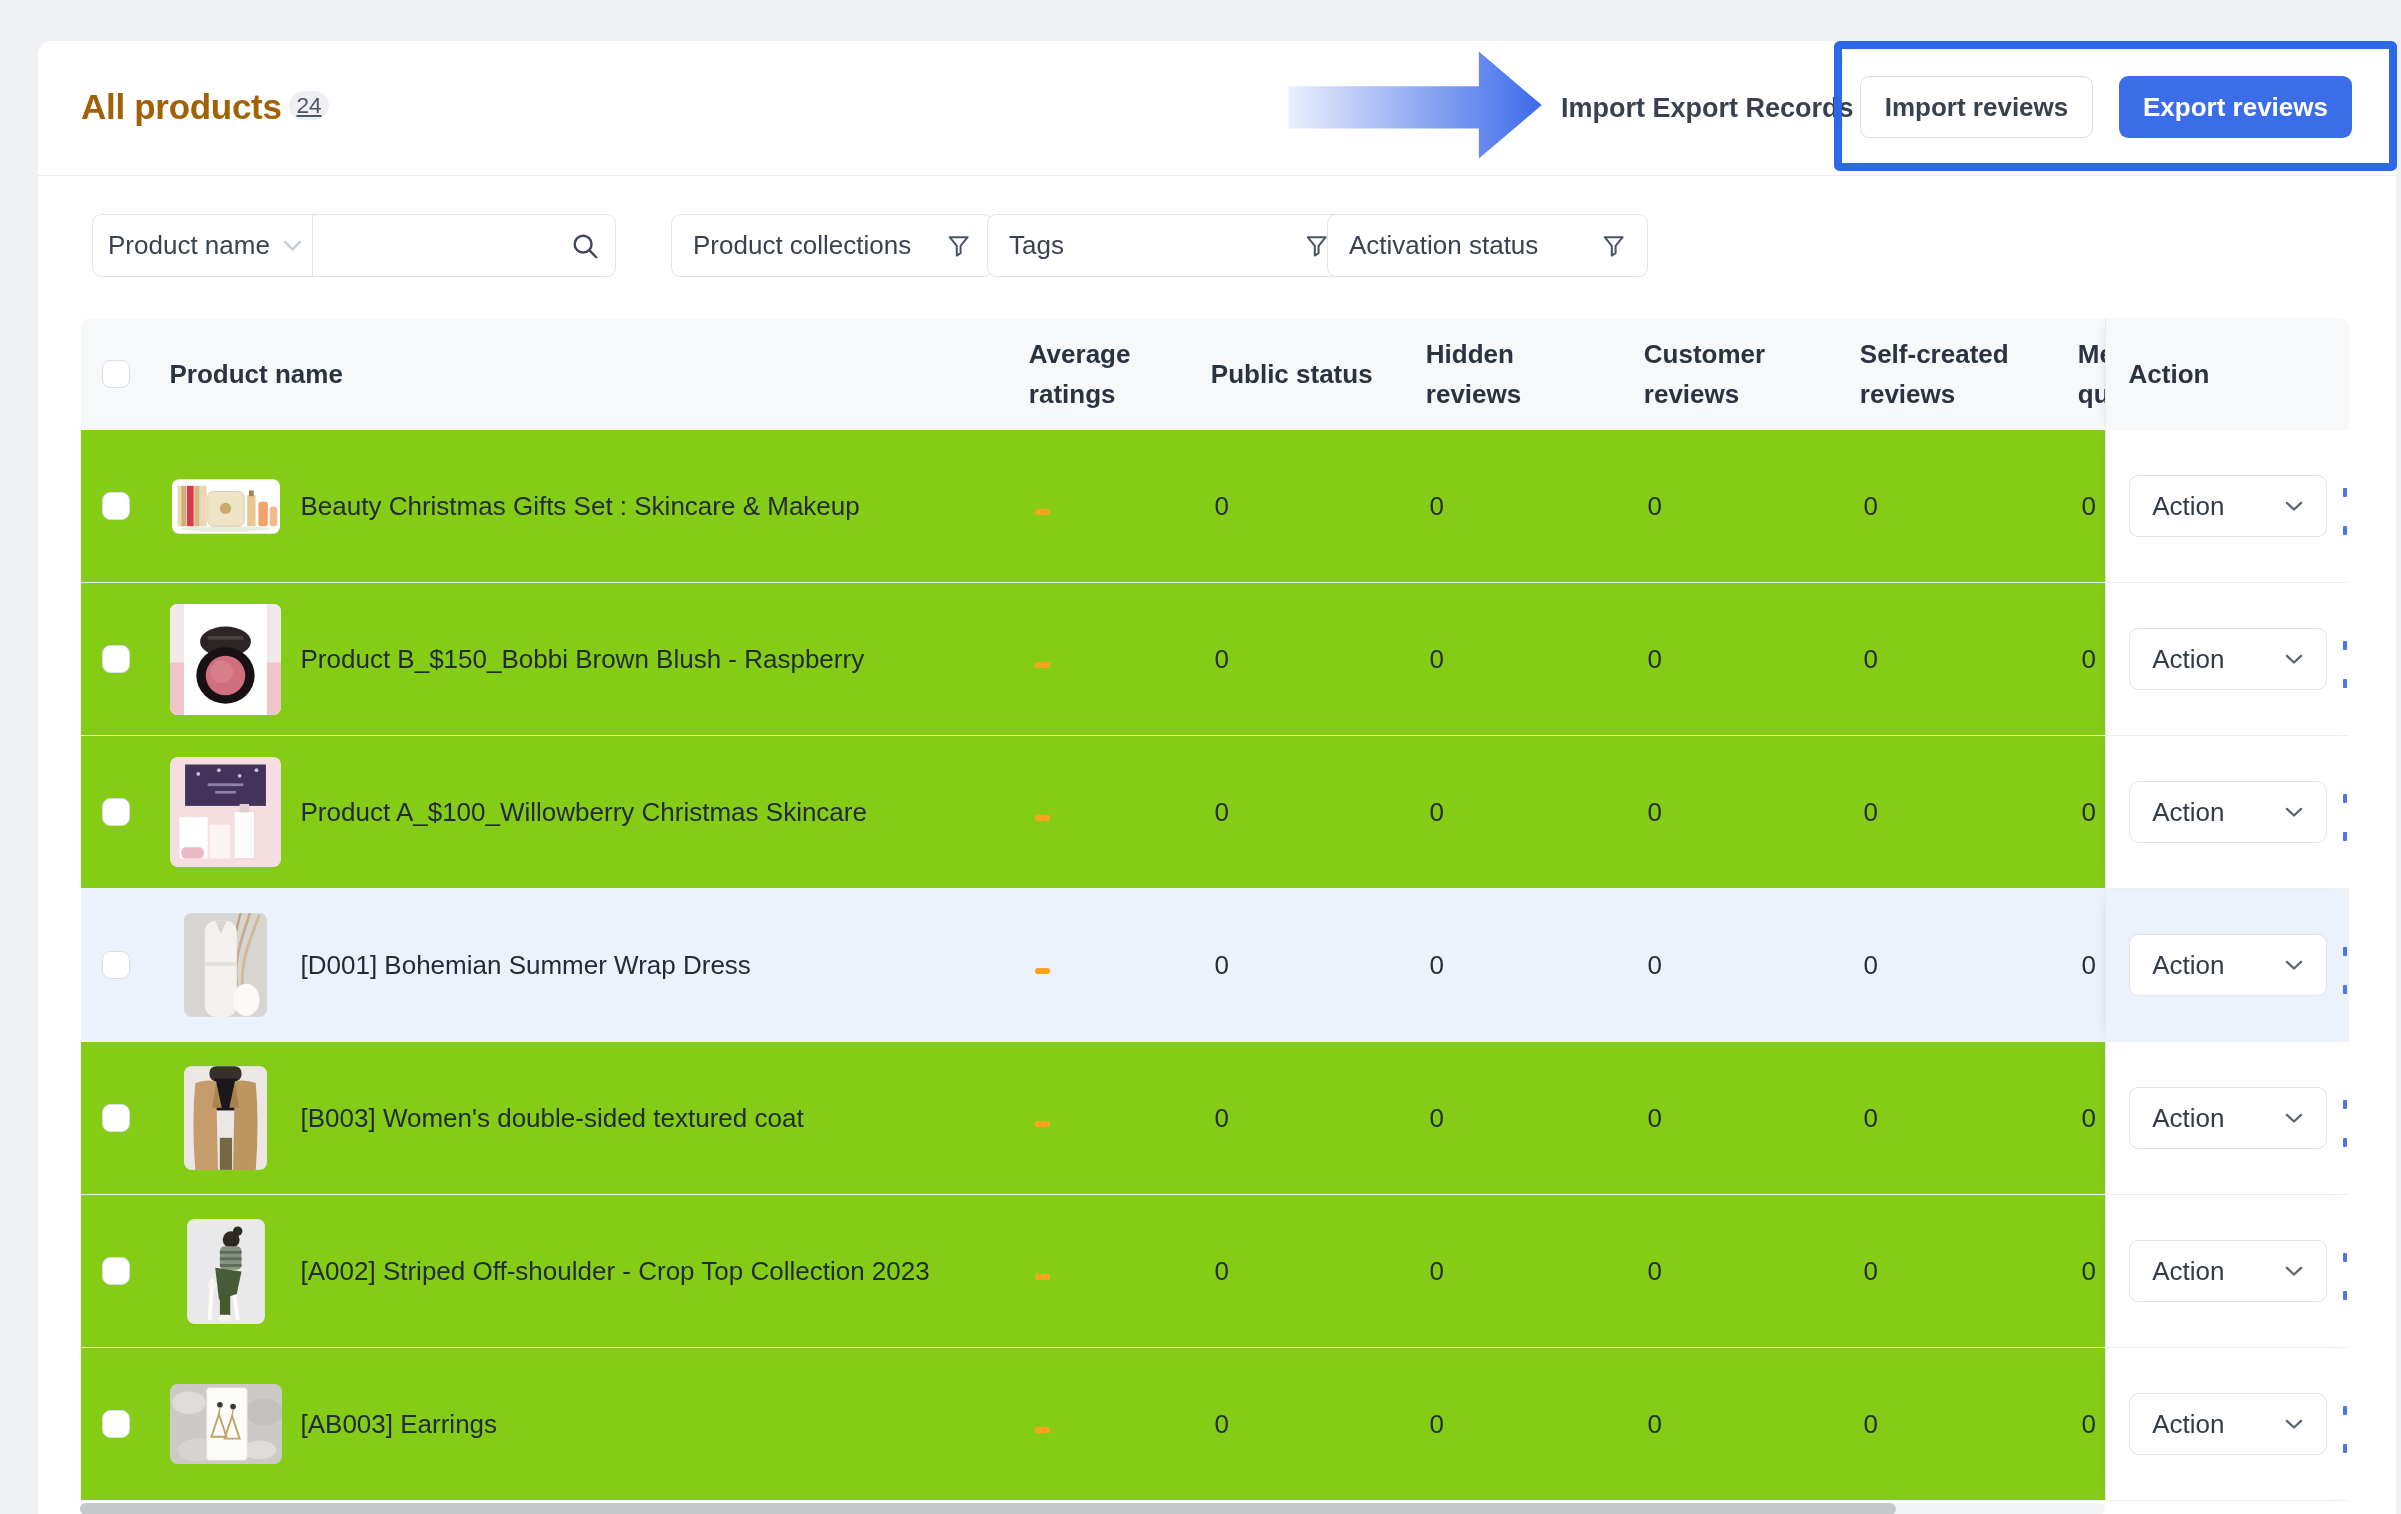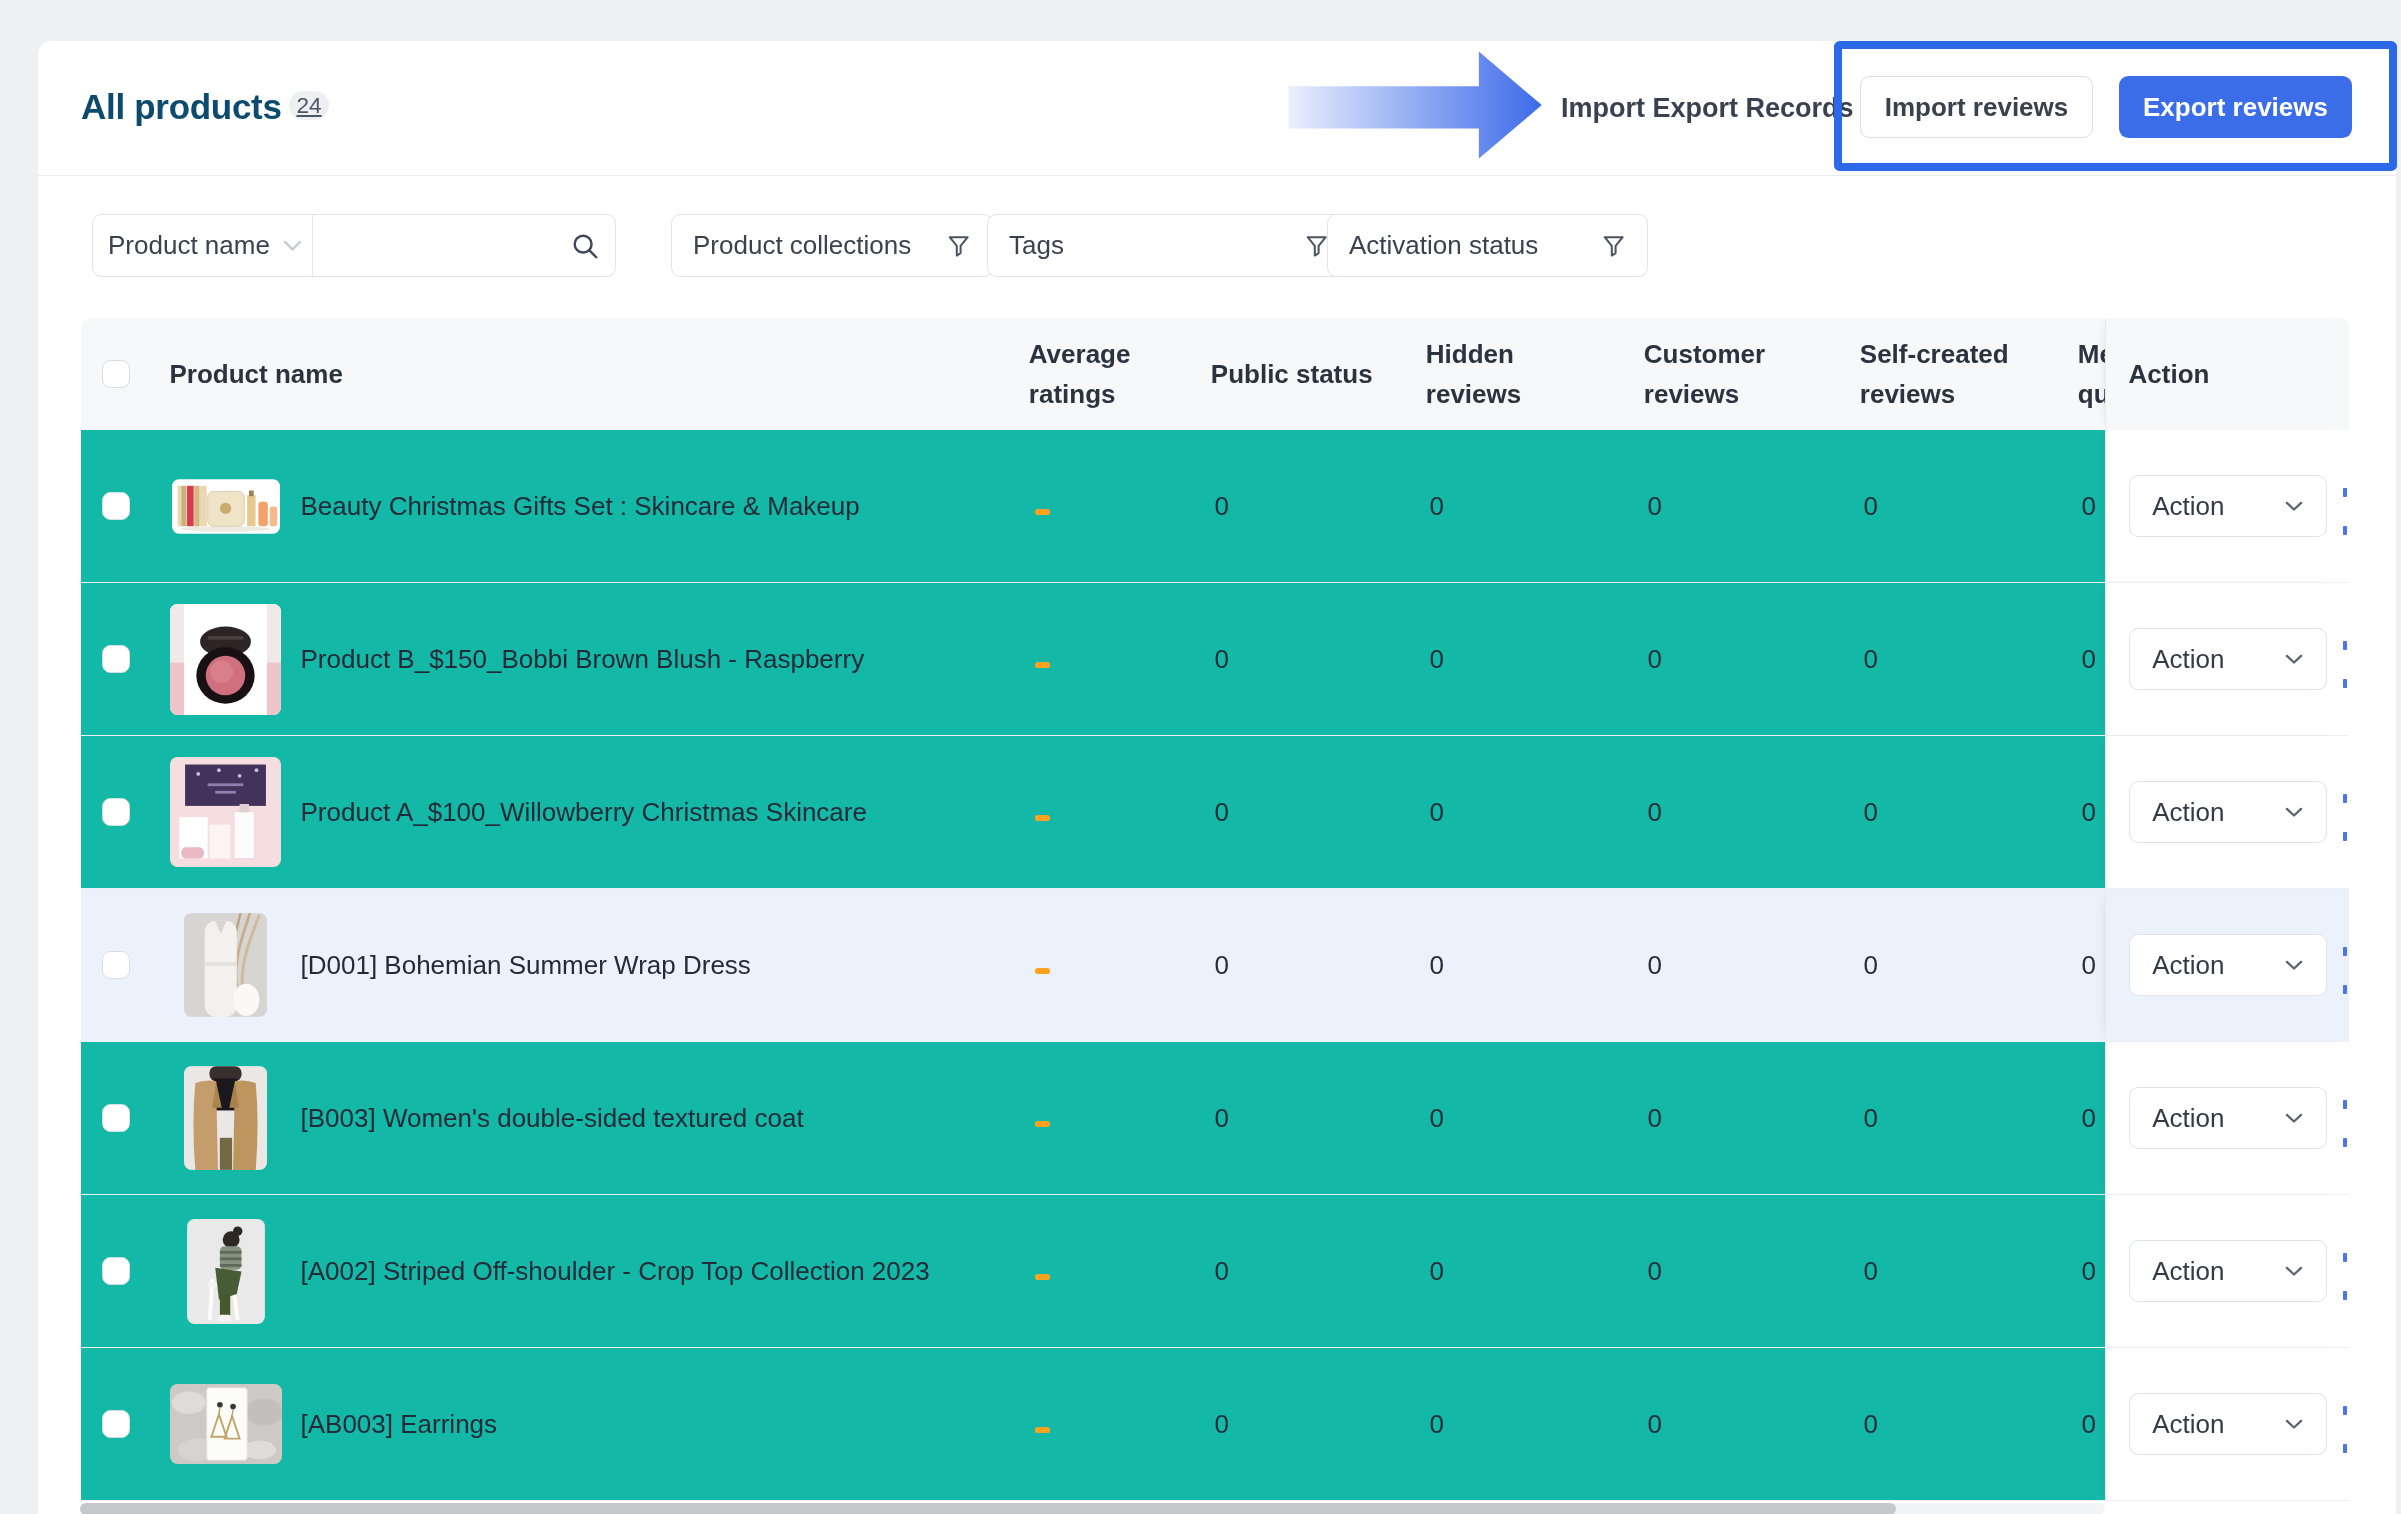--- a/index.html
+++ b/index.html
@@ -2,21 +2,21 @@
 <html style="font-size:15px"><head>
 <meta charset="utf-8">
 <style>
   html,body{margin:0;padding:0;background:#eef0f4;}
   .stage{position:relative;width:2401px;height:1514px;overflow:hidden;background:#eef0f4;
          font-family:"Liberation Sans",sans-serif;color:#262e3a;}
   .abs{position:absolute;}
   
   .card{left:38px;top:41px;width:2358px;height:1473px;background:#ffffff;border-radius:13px 13px 0 0;}
   
-  .page-title{left:81px;top:87px;font-size:35px;font-weight:700;color:#0c4a6e;letter-spacing:-0.3px;}
+  .page-title{left:81px;top:87px;font-size:35px;font-weight:700;color:#a16207;letter-spacing:-0.3px;}
   .count-badge{left:289px;top:91px;height:29px;min-width:40px;background:#edeff3;border-radius:15px;
                display:flex;align-items:center;justify-content:center;font-size:22.6px;color:#4d5665;padding:0 7.5px;box-sizing:border-box;text-decoration:underline;}
   .hdr-divider{left:38px;top:175px;width:2358px;height:0.9px;background:#e9ebef;}
   
   .annot-arrow{left:1288px;top:45px;}
   .annot-link{left:1561px;top:93px;font-size:27px;font-weight:600;color:#394150;white-space:nowrap;cursor:pointer;}
   .annot-box{left:1834px;top:41px;width:563px;height:130px;border:8.5px solid #2c69e9;border-radius:5.6px;box-sizing:border-box;}
   
   .btn{display:flex;align-items:center;justify-content:center;font-size:26px;font-weight:600;
        border-radius:9.4px;box-sizing:border-box;cursor:pointer;border:none;font-family:inherit;}
@@ -33,21 +33,21 @@
   .f-label{white-space:nowrap;}
   .combo-label{margin-left:15px;}
   .combo-chevron{margin-left:13px;}
   .search-zone{position:absolute;left:220px;top:0;bottom:0;right:0;display:flex;align-items:center;}
   .search-input{flex:1;border:none;outline:none;font-size:26px;font-family:inherit;padding:0 9.4px 0 15px;min-width:0;background:transparent;}
   .search-icn{margin-right:15px;flex:0 0 auto;}
   
   .table{left:81px;top:318px;width:2268px;}
   .grid{display:grid;grid-template-columns:64px 881px 182px 215px 218px 216px 218px 275px;align-items:center;position:relative;}
   .thead{height:112px;background:#f7f8fa;border-radius:9.4px 9.4px 0 0;font-weight:600;color:#2b3340;font-size:26px;}
-  .trow{height:153px;border-bottom:0.9px solid #edf0f3;background:#14b8a6;box-sizing:border-box;}
+  .trow{height:153px;border-bottom:0.9px solid #edf0f3;background:#84cc16;box-sizing:border-box;}
   .trow.hl{background:#ebf2fc;}
   .hcell{padding-left:2.8px;line-height:40px;}
   .hcell .w2{display:inline-block;}
   .w-avg{max-width:124px;} .w-hid{max-width:115px;} .w-cus{max-width:143px;} .w-self{max-width:168px;} .w-med{max-width:105px;}
   .cb-cell{padding-left:21px;}
   .checkbox{width:28px;height:28px;border:1.4px solid #d7dde5;border-radius:8.5px;background:#fff;box-sizing:border-box;cursor:pointer;}
   .pcell{padding-left:24.5px;display:flex;align-items:center;}
   .imgslot{width:112px;display:flex;align-items:center;justify-content:center;flex:0 0 auto;}
   .pname{margin-left:19px;font-size:26px;color:#242b38;white-space:nowrap;}
   .vcell{padding-left:6.6px;font-size:26px;color:#262e3a;}

